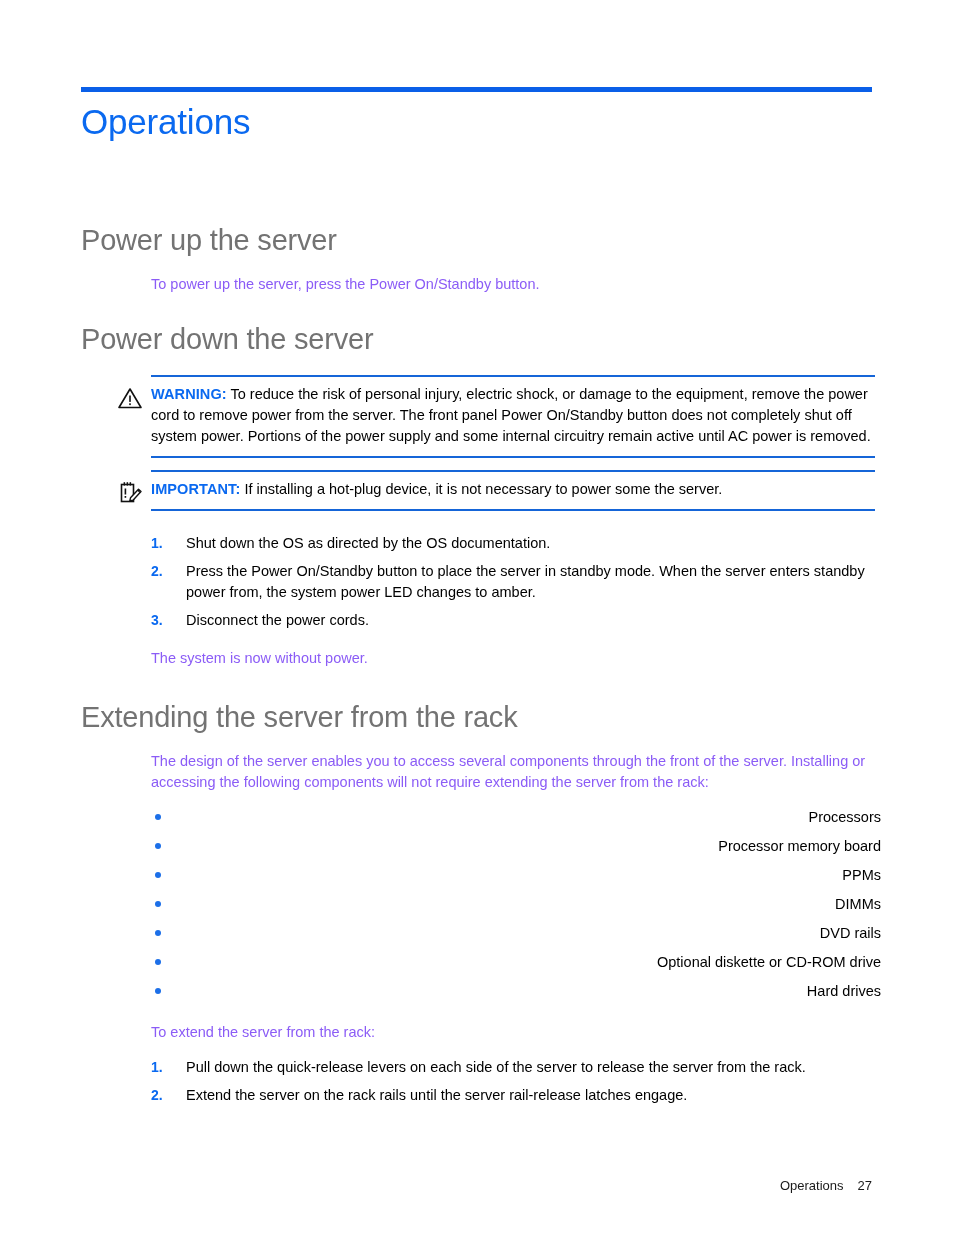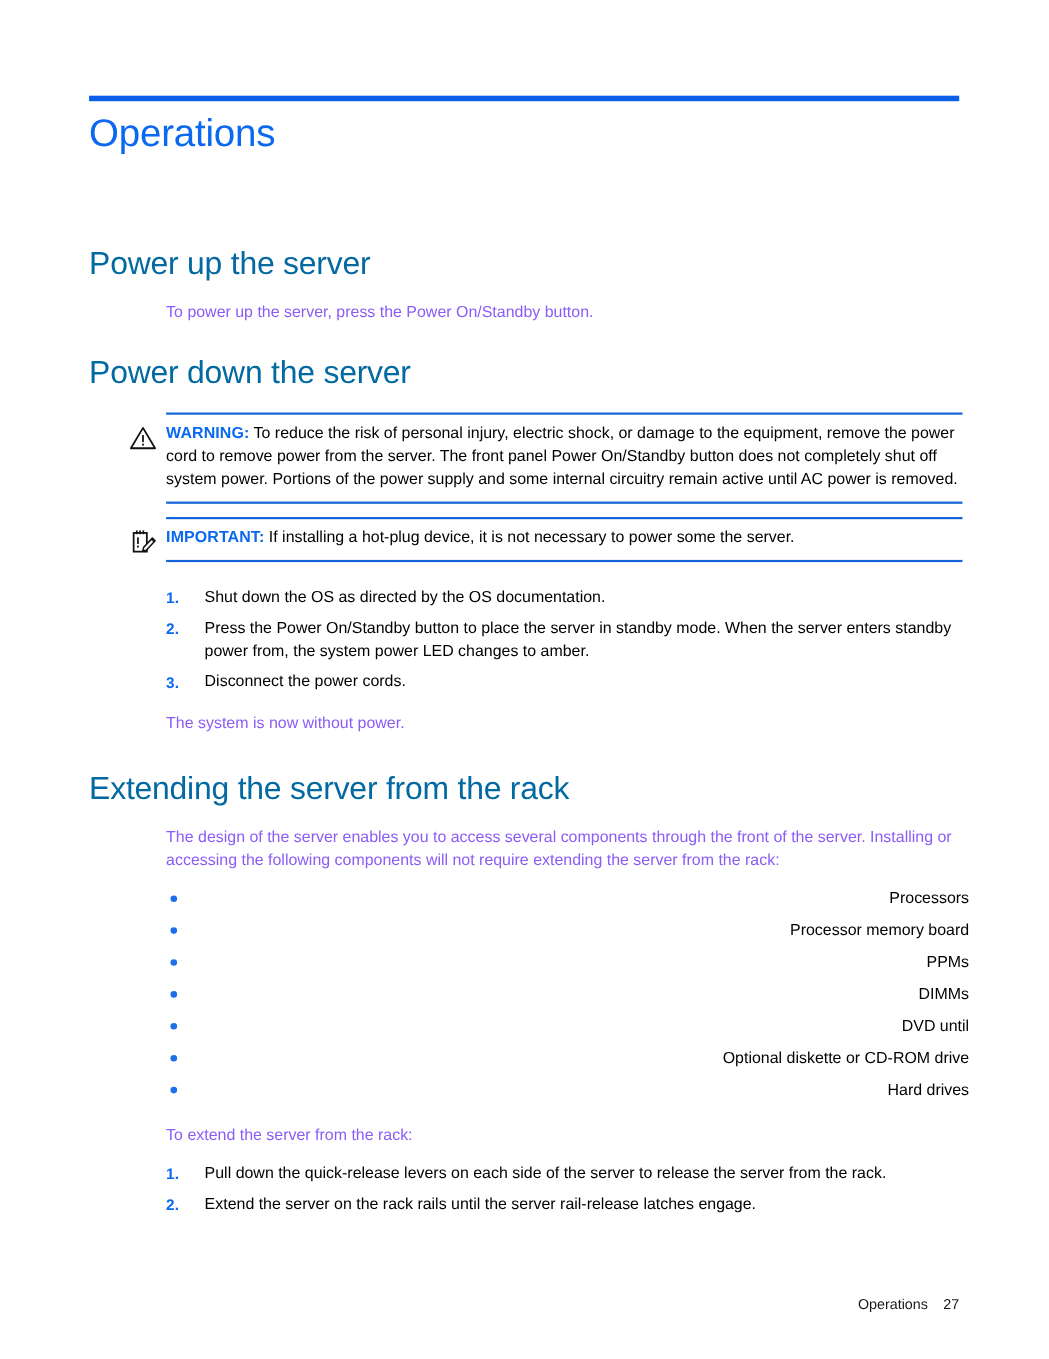--- a/index.html
+++ b/index.html
@@ -51,21 +51,21 @@
     left: 81px;
     top: 222px;
     width: 800px;
   }
 
   h2.sec {
     margin: 0;
     font-size: 29px;
     line-height: 36px;
     font-weight: 400;
-    color: #0369a1;
+    color: #737373;
     letter-spacing: -0.2px;
   }
 
   .body-text {
     margin: 0;
     padding-left: 70px;
     font-size: 14.5px;
     line-height: 21px;
     color: #8b5cf6;
   }
@@ -280,21 +280,21 @@
       <li>
         <span class="dot"></span>
         <span>PPMs</span>
       </li>
       <li>
         <span class="dot"></span>
         <span>DIMMs</span>
       </li>
       <li>
         <span class="dot"></span>
-        <span>DVD until</span>
+        <span>DVD rails</span>
       </li>
       <li>
         <span class="dot"></span>
         <span>Optional diskette or CD-ROM drive</span>
       </li>
       <li>
         <span class="dot"></span>
         <span>Hard drives</span>
       </li>
     </ul>

